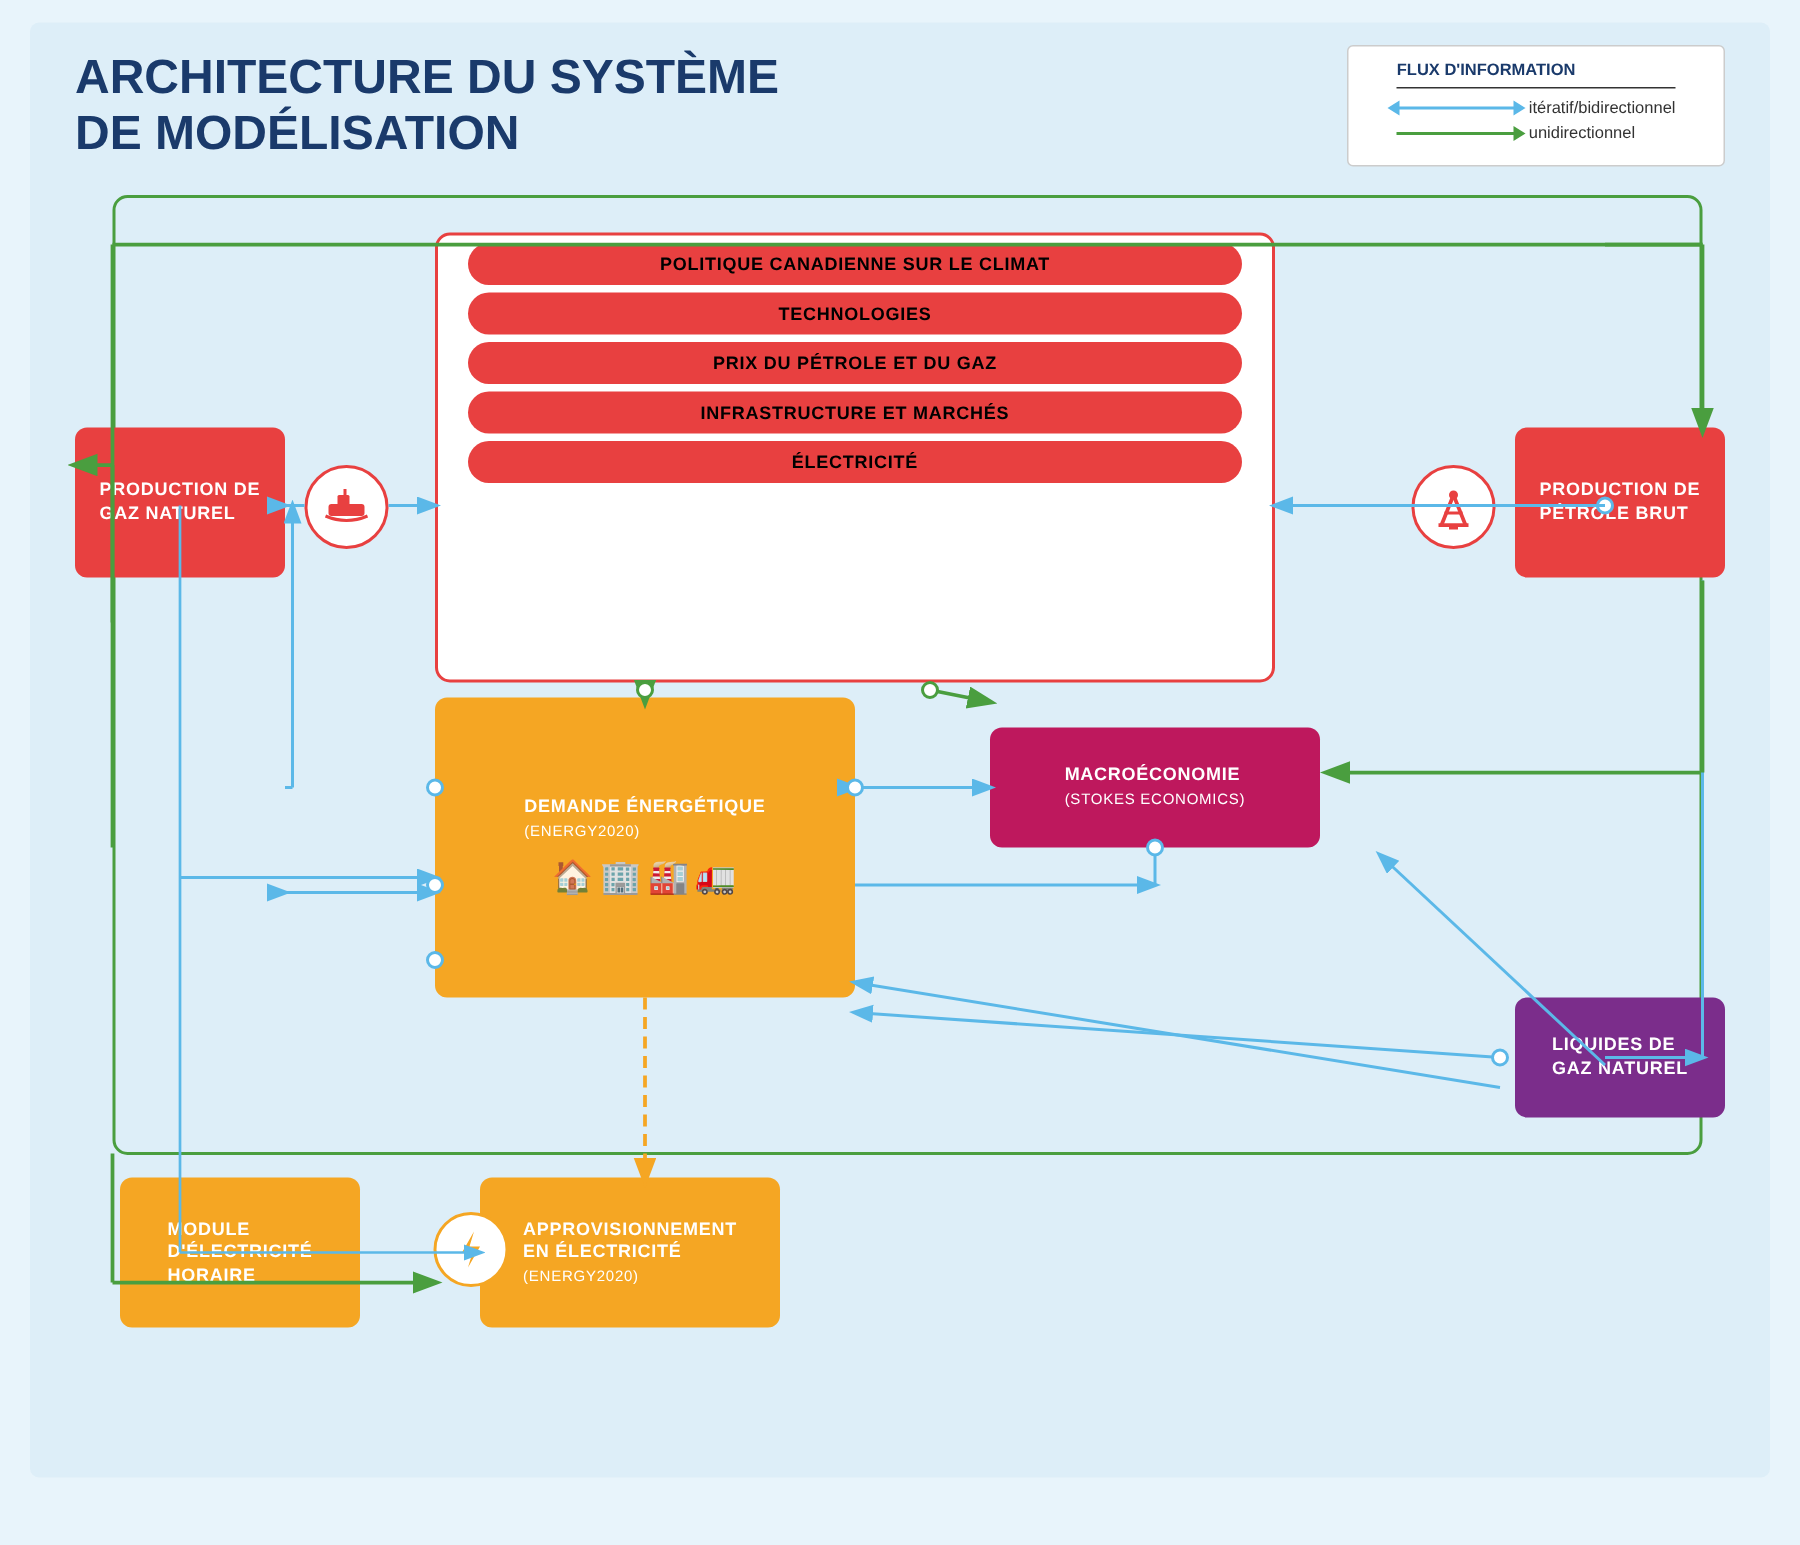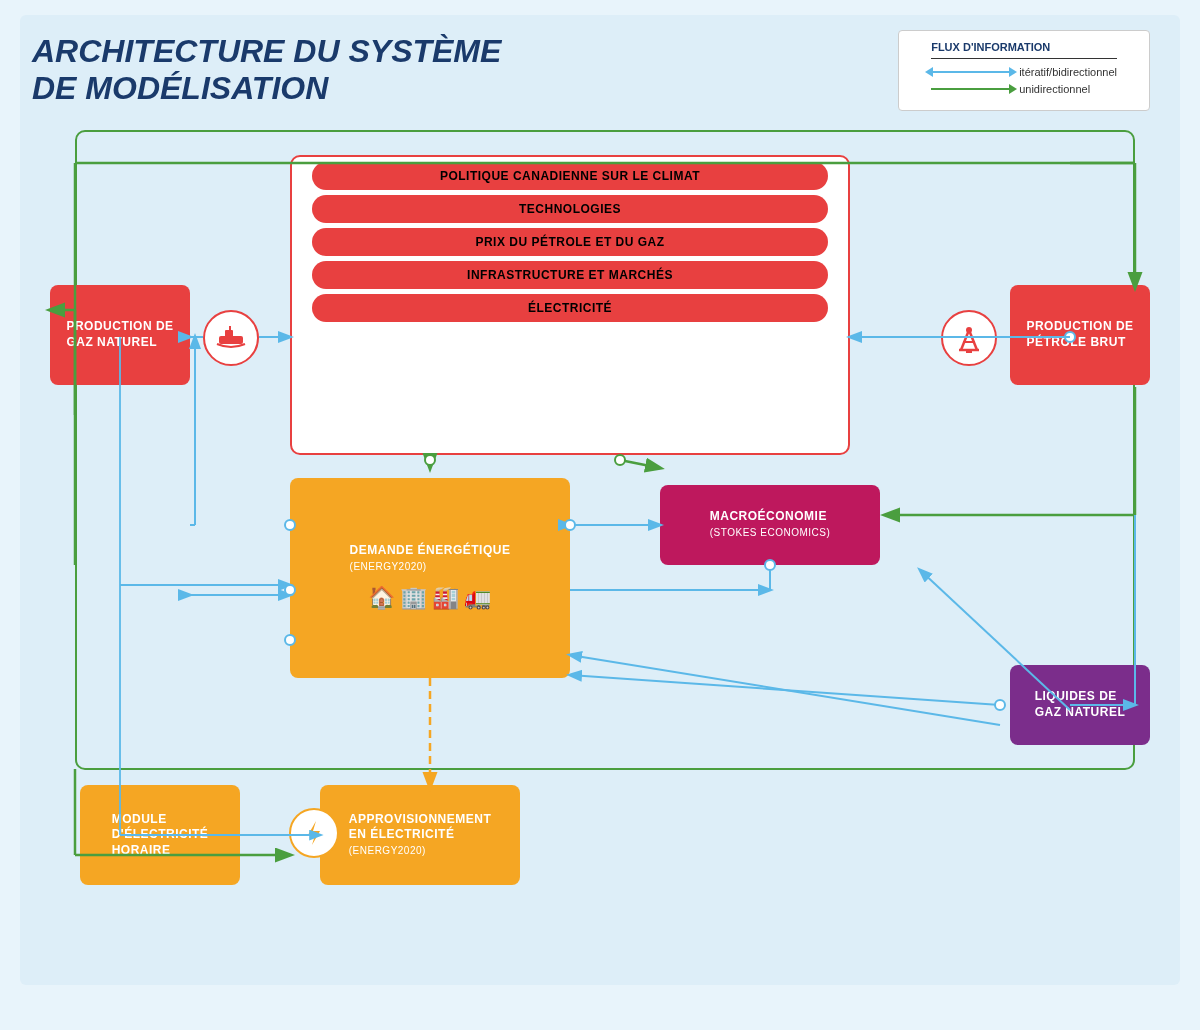--- a/index.html
+++ b/index.html
@@ -16,27 +16,26 @@
       width: 1160px;
       height: 970px;
       margin: 15px 20px;
       border-radius: 6px;
       position: relative;
     }
     
     .title {
       position: absolute;
       top: 18px;
-      left: 12px;
+      left: 30px;
       color: #1a3a6b;
       font-size: 32px;
       font-weight: 900;
       line-height: 1.15;
       text-transform: uppercase;
-      font-style: italic;
     }
     
     .legend {
       position: absolute;
       top: 15px;
       right: 30px;
       background: white;
       border: 1px solid #ccc;
       padding: 10px 32px;
       border-radius: 4px;
@@ -207,21 +206,20 @@
       height: 80px;
       background: #be185d;
     }
     
     .box-demande {
       top: 450px;
       left: 270px;
       width: 280px;
       height: 200px;
       background: #f5a623;
-      margin-top: 13px;
     }
     
     .box-liquides {
       top: 650px;
       right: 30px;
       width: 140px;
       height: 80px;
       background: #7b2d8b;
     }
     

